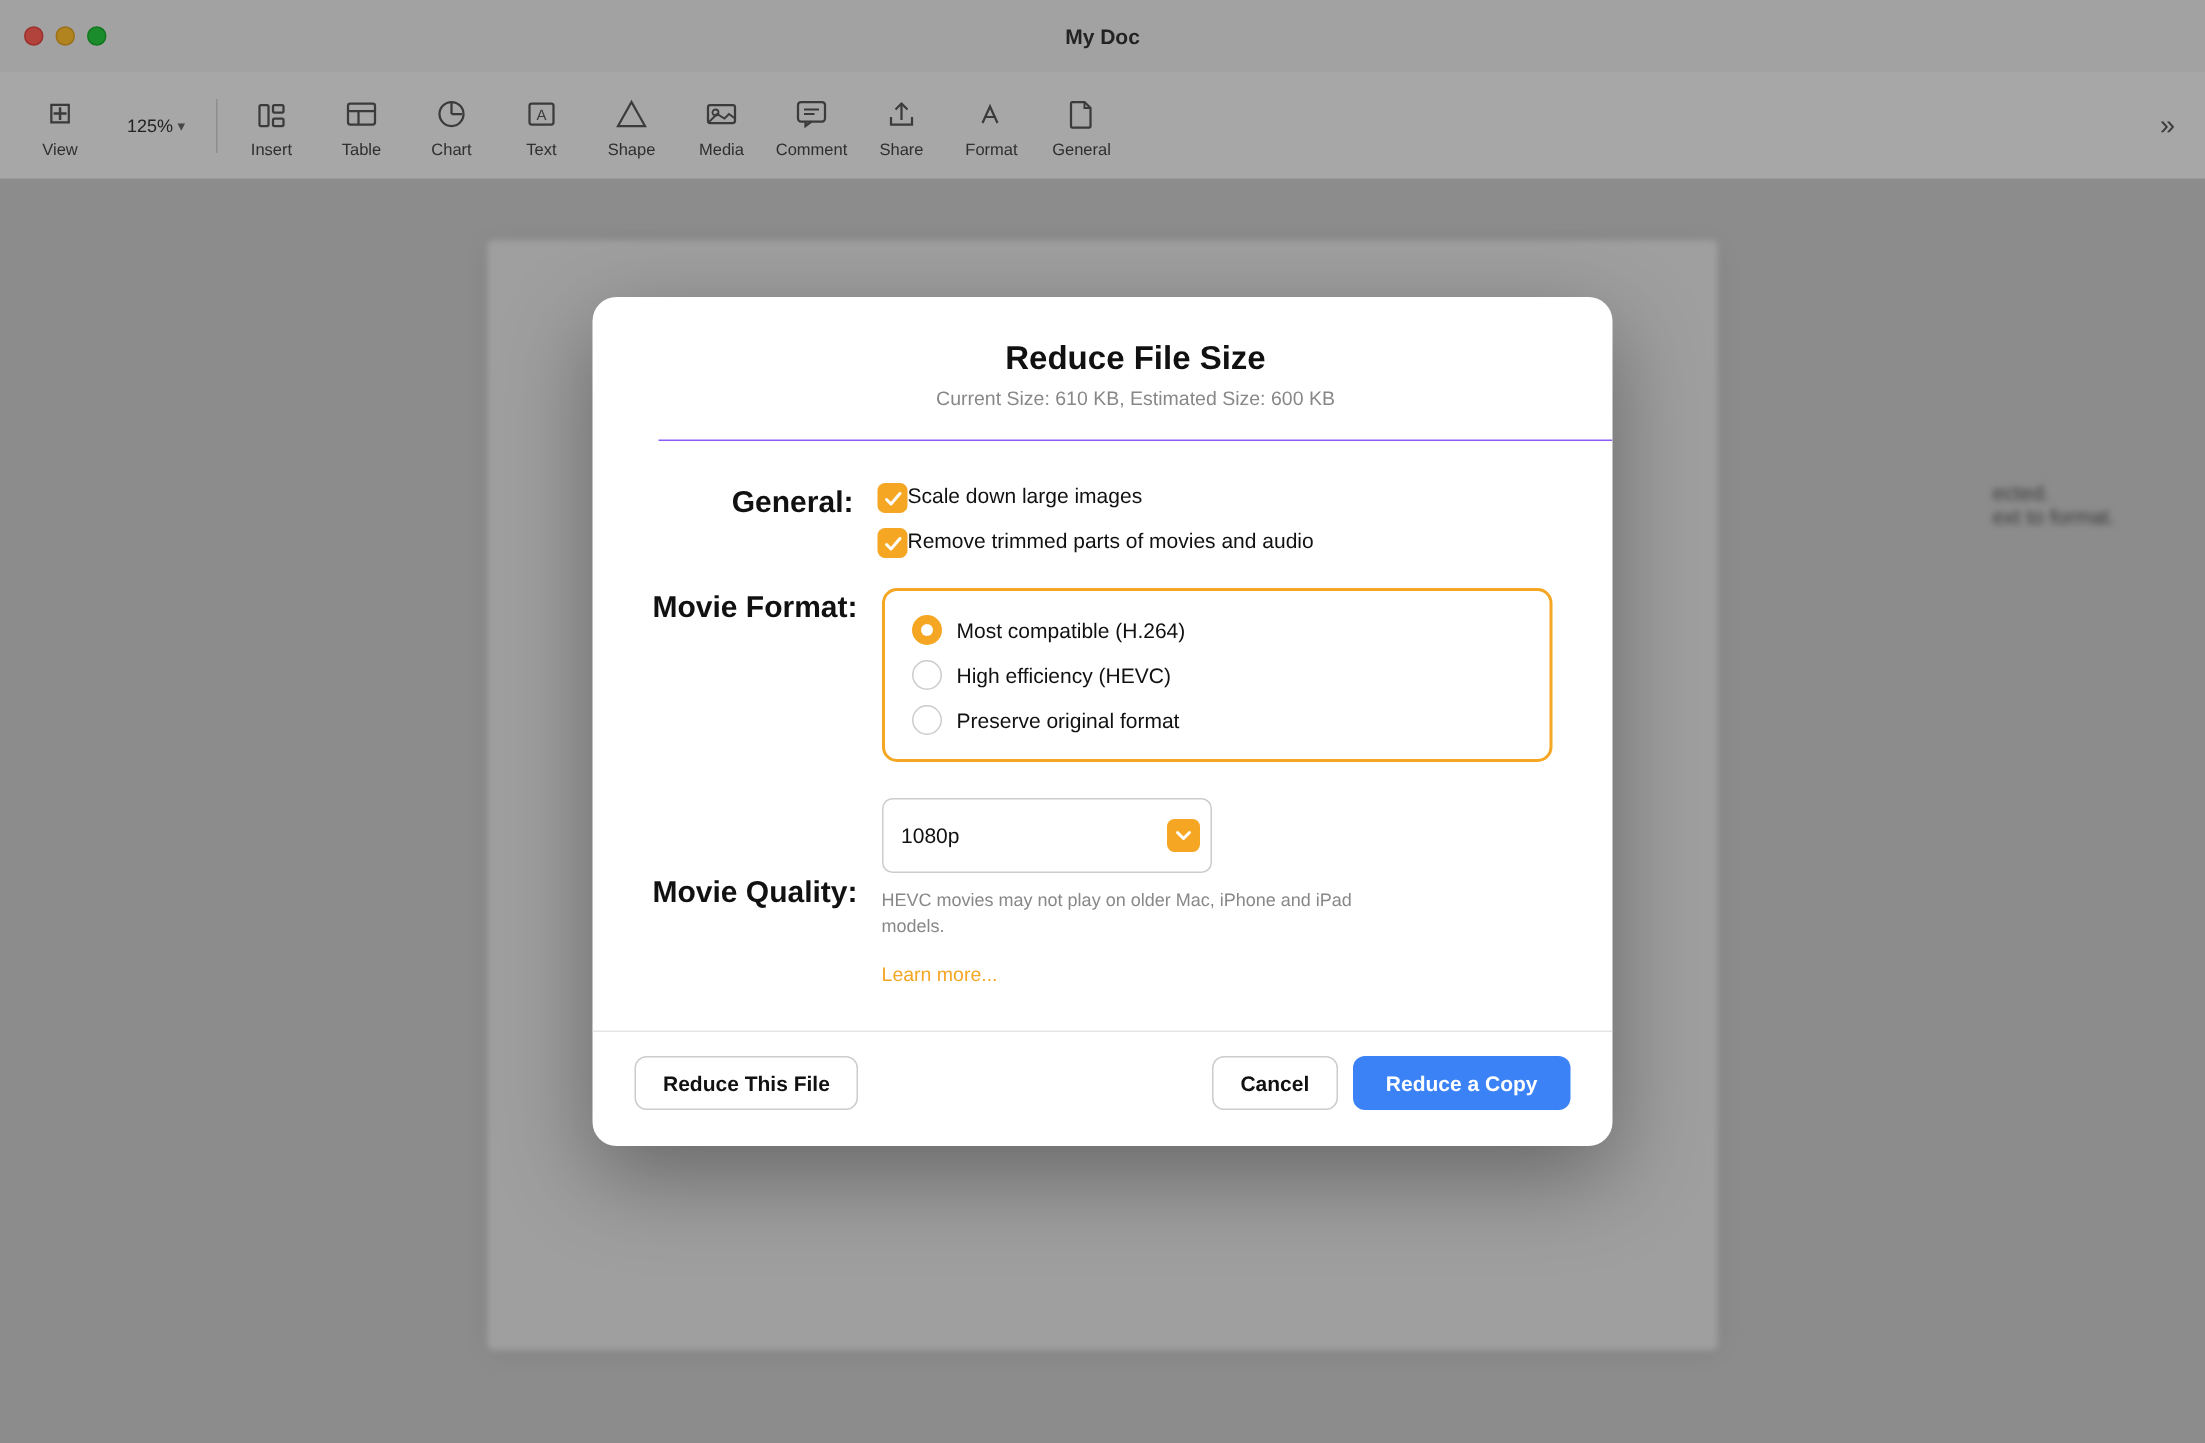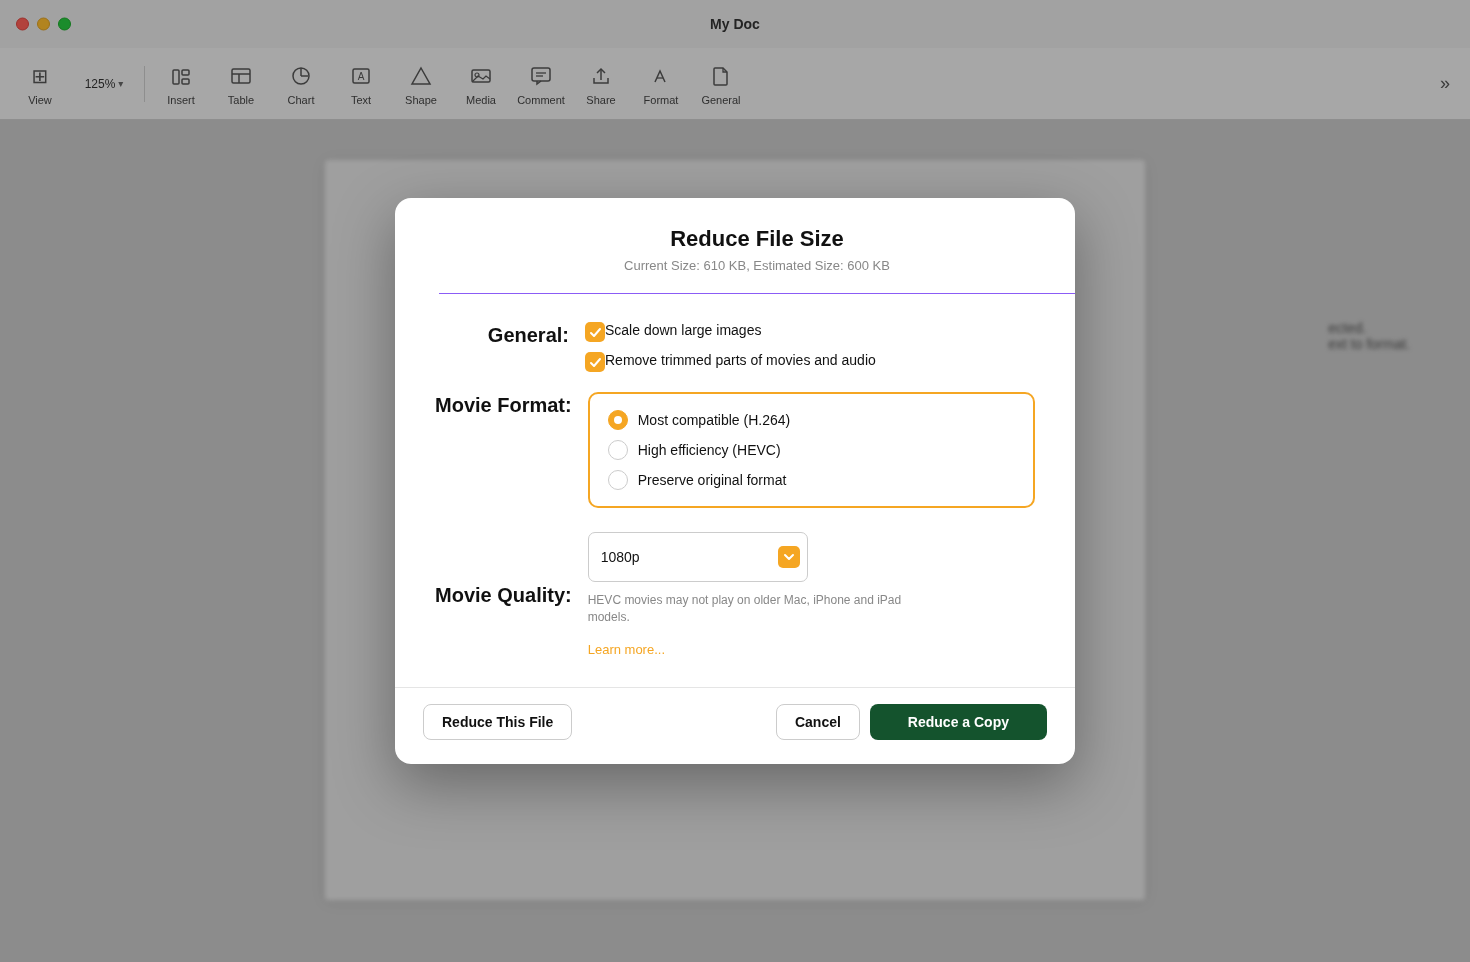--- a/index.html
+++ b/index.html
@@ -374,24 +374,24 @@
       color: #111;
     }
 
     .btn-default {
       background: white;
       border: 1.5px solid #ccc;
       color: #111;
     }
 
     .btn-primary {
-      background: #14532d;
+      background: #3b82f6;
       color: white;
       border: none;
-      padding: 0 38px;
+      padding: 0 22px;
     }
 
     .footer-right {
       display: flex;
       gap: 10px;
     }
   </style>
 </head>
 <body>
 

